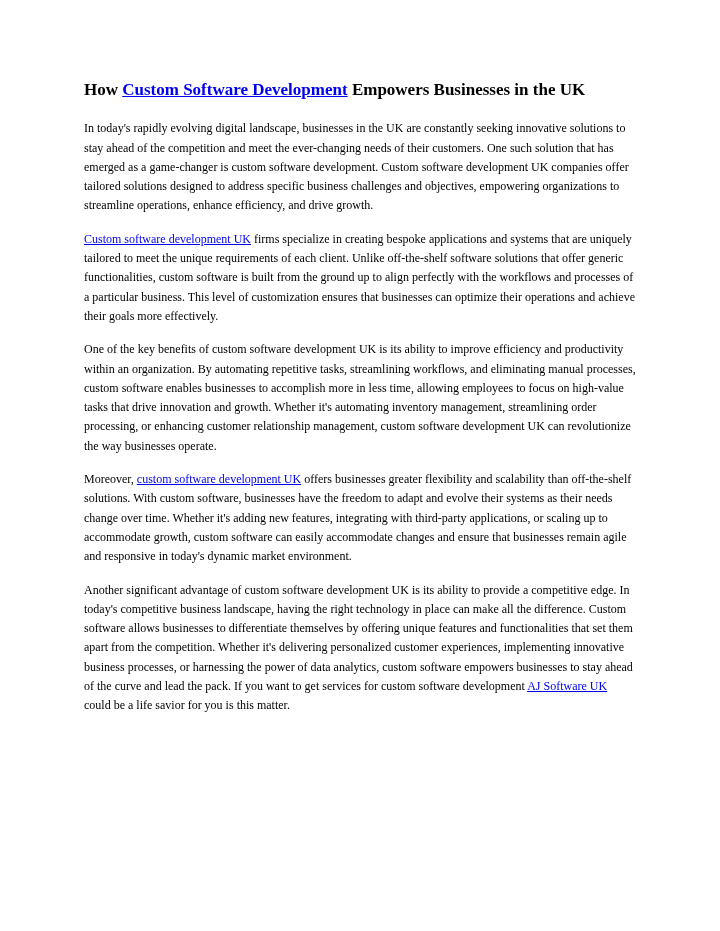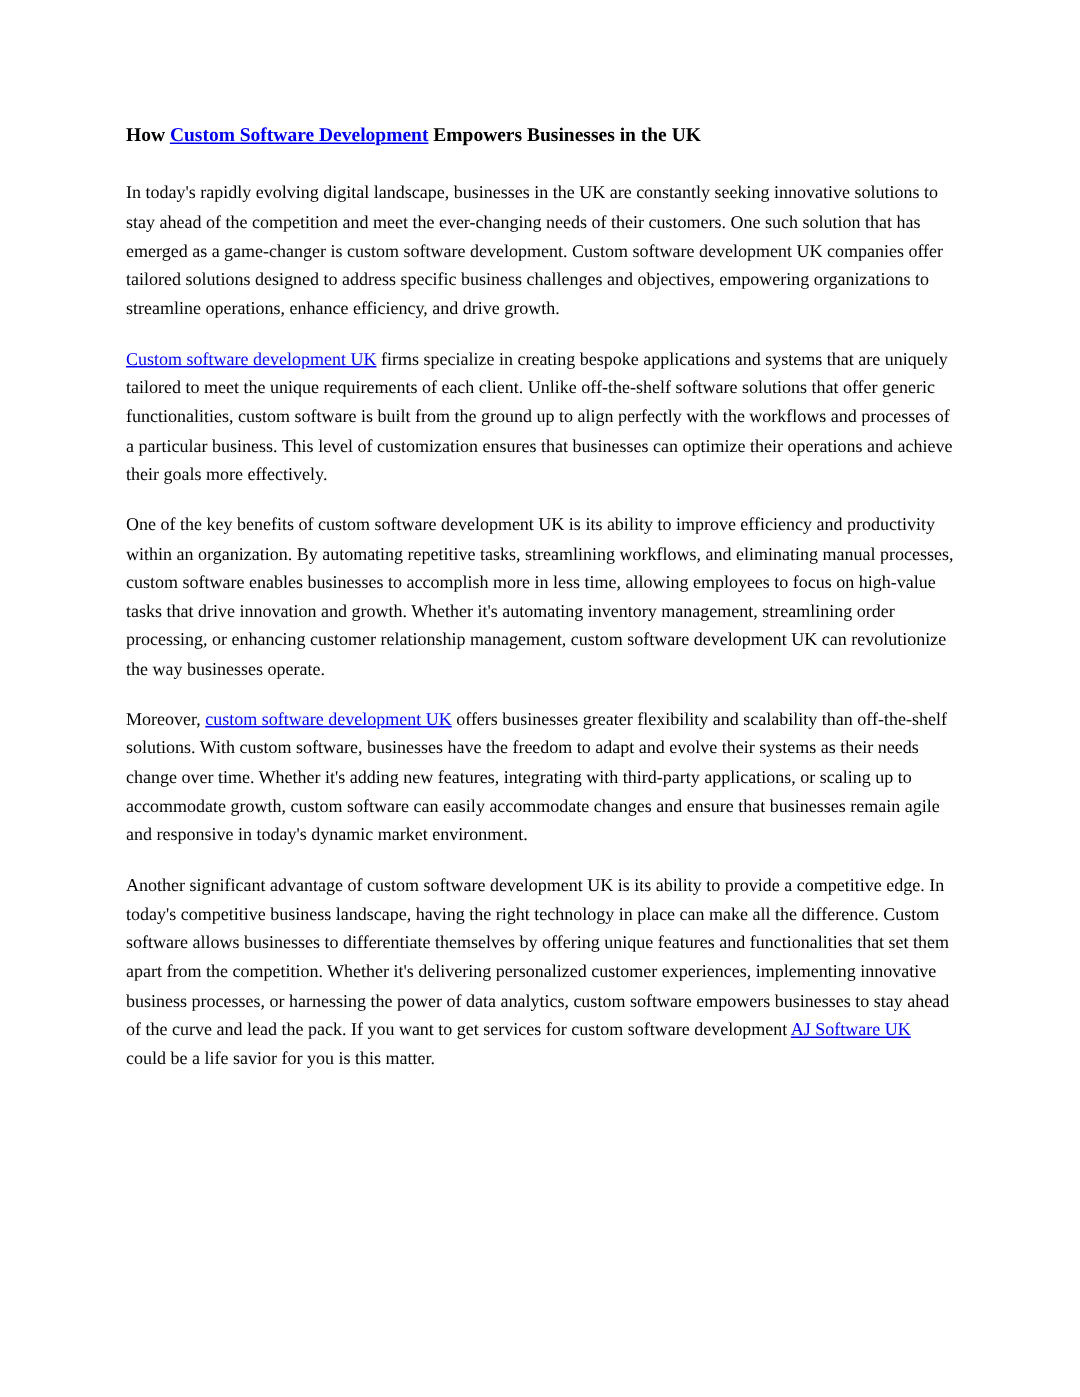--- a/index.html
+++ b/index.html
@@ -14,21 +14,21 @@
   .page {
     width: 720px;
     height: 931px;
     background: #ffffff;
     padding: 80px 84px 0 84px;
   }
   .content {
     width: 552px;
   }
   .doc-title {
-    font-size: 13px;
+    font-size: 17px;
     line-height: 19.3px;
     font-weight: bold;
     margin-bottom: 20px;
   }
   .para {
     font-size: 12px;
     line-height: 19.3px;
     margin-bottom: 14px;
     text-align: left;
   }

